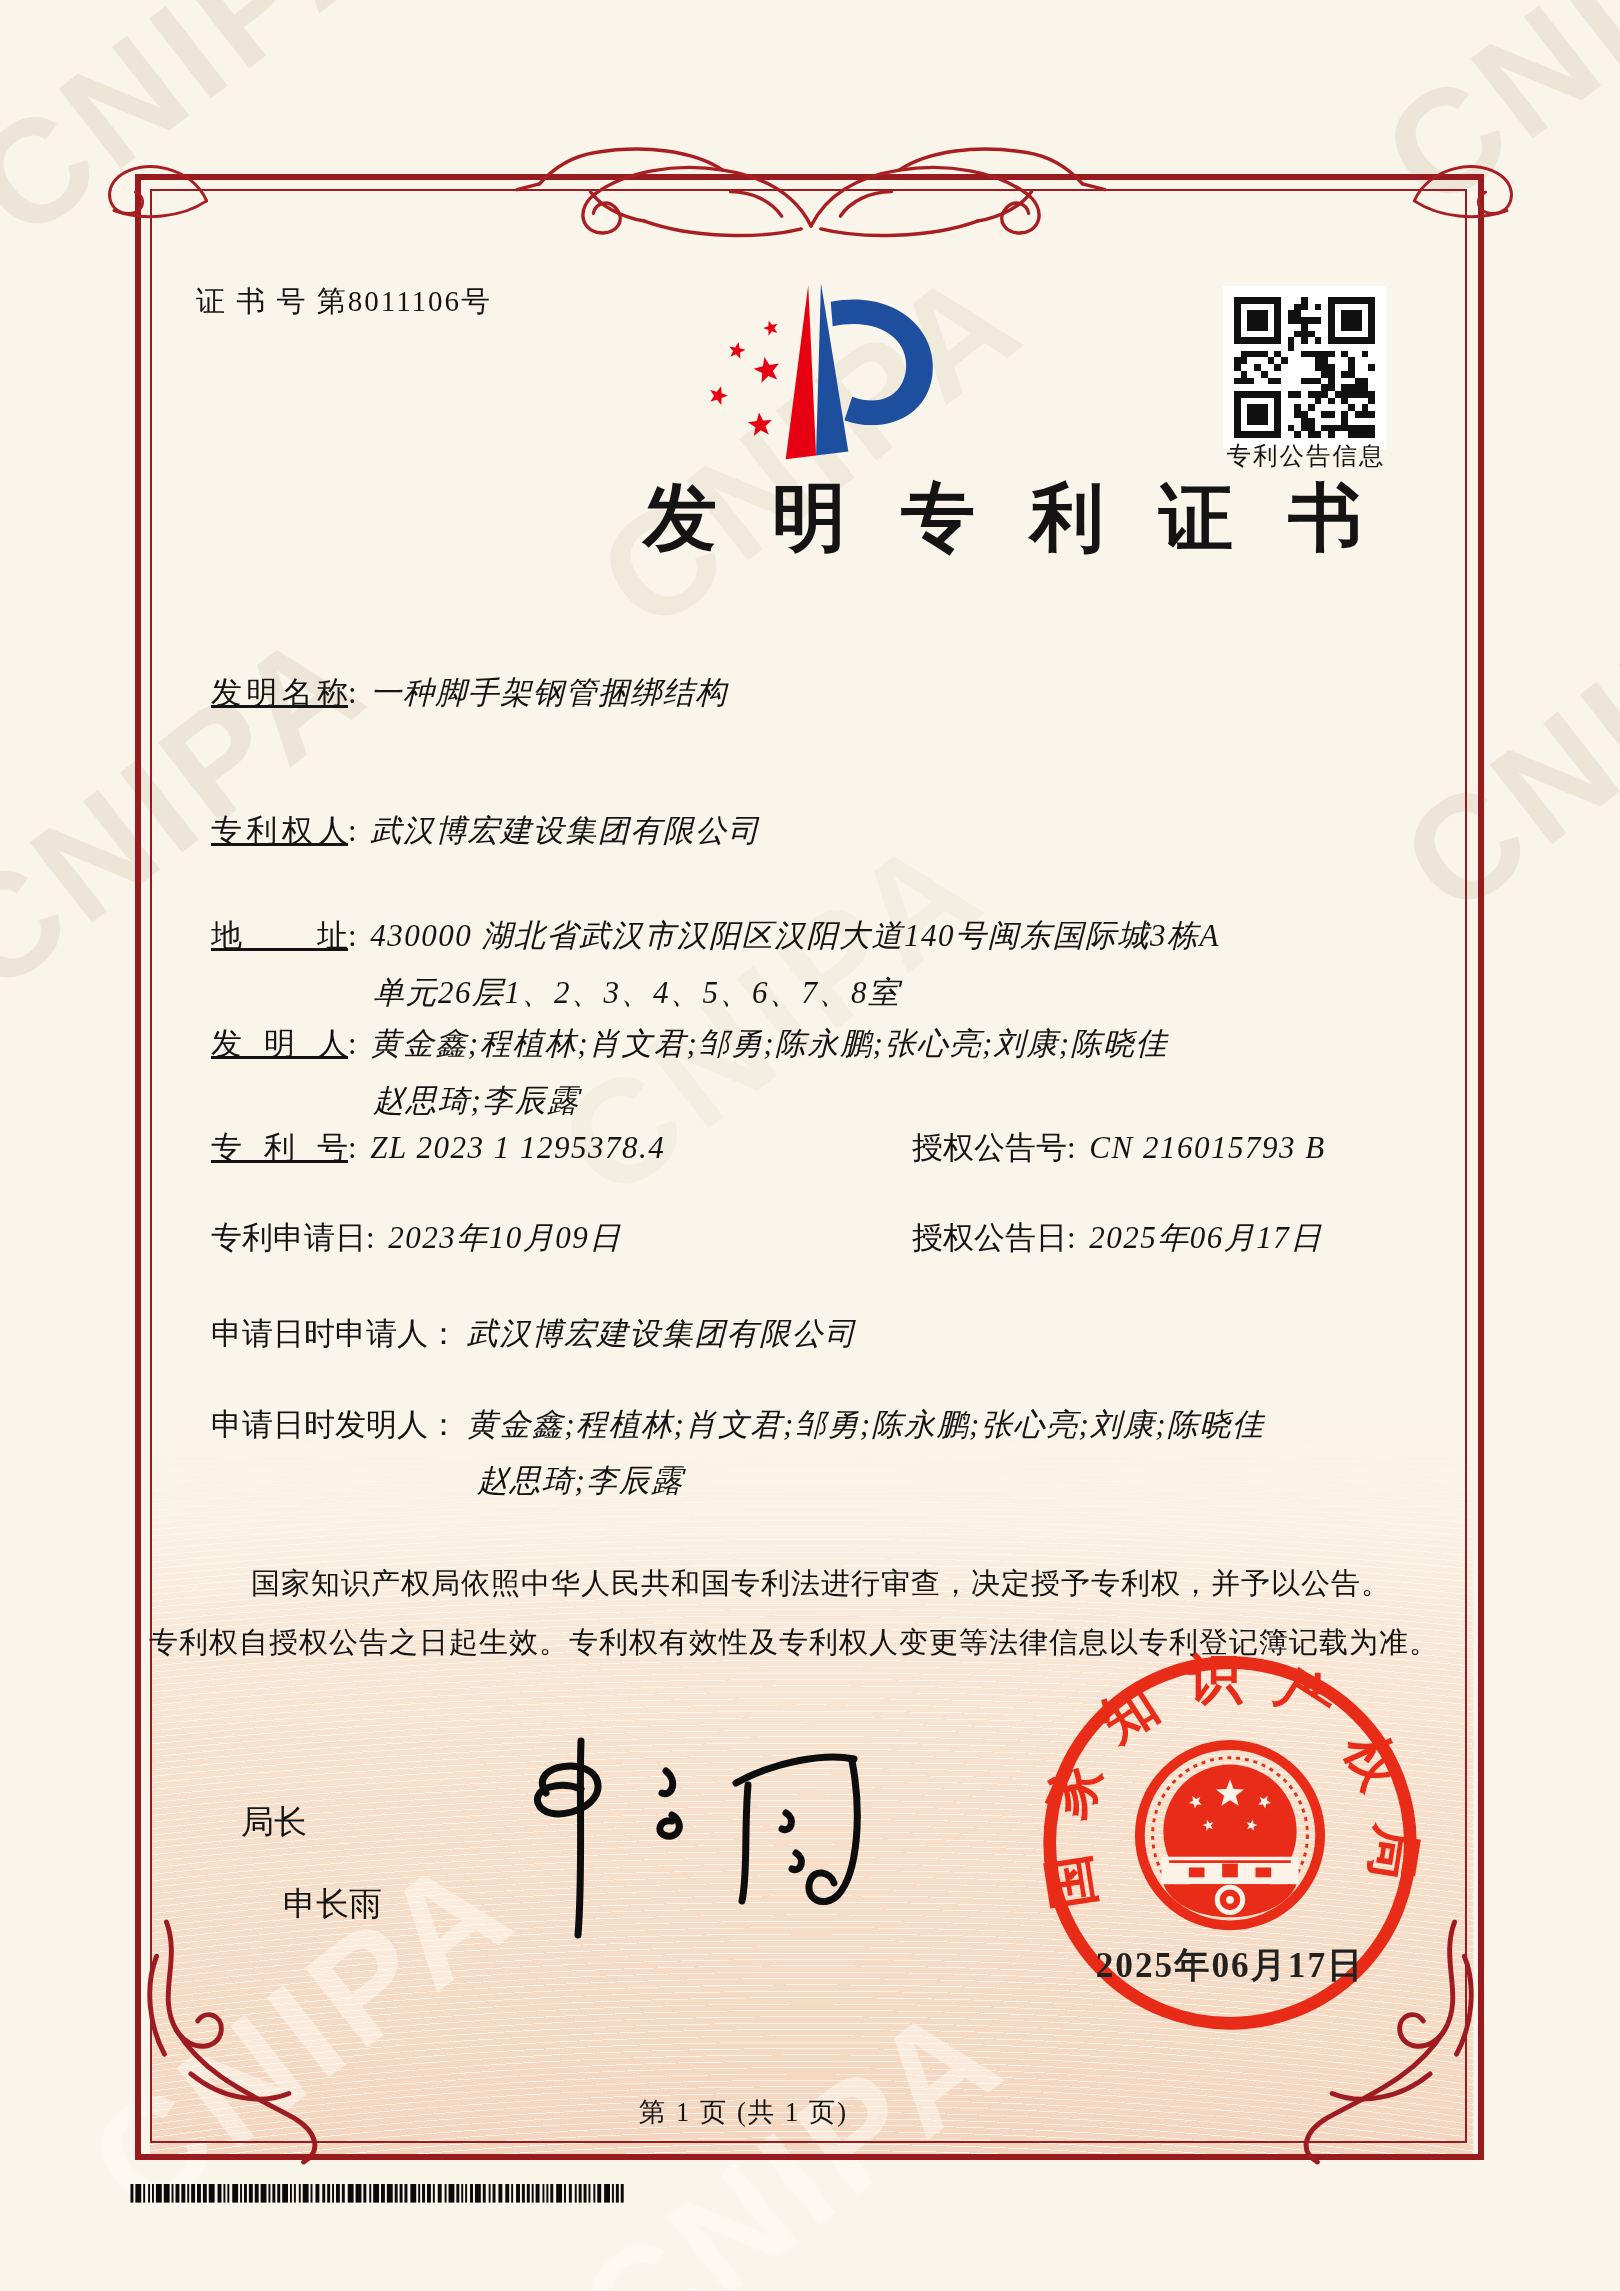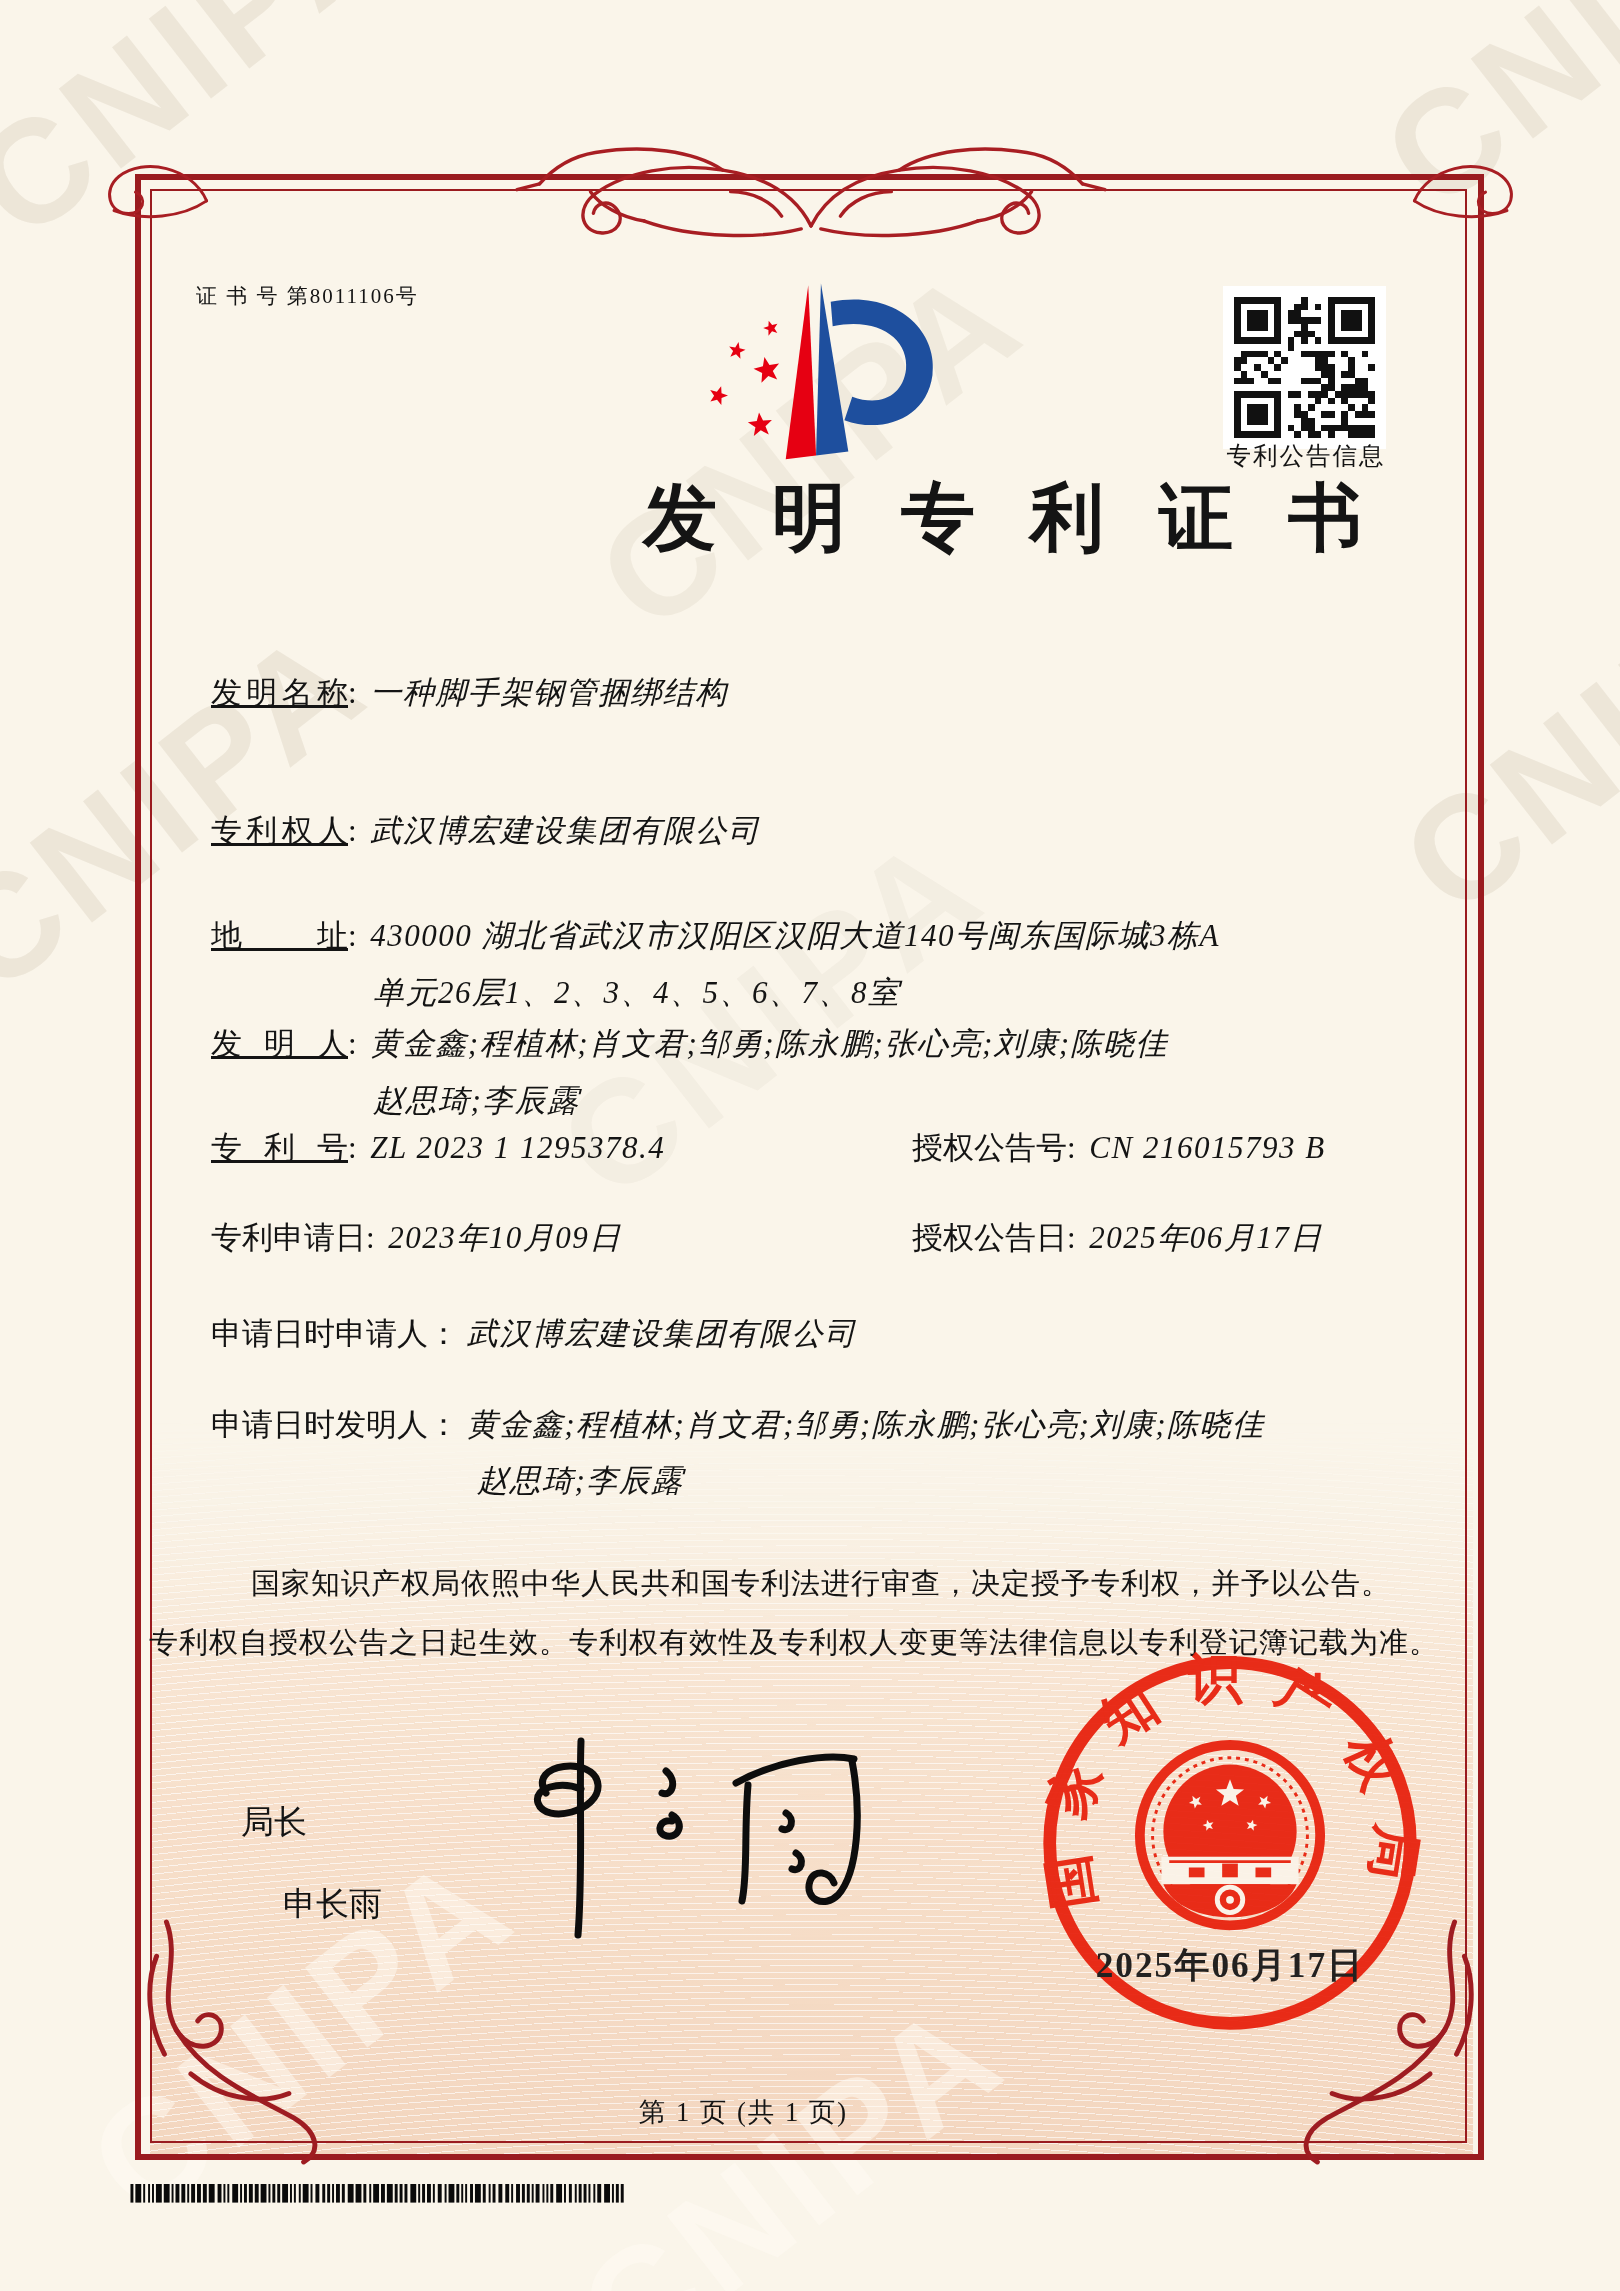--- a/index.html
+++ b/index.html
@@ -26,21 +26,21 @@
   .wm6{left:529px;top:931px;color:rgba(190,178,155,.10);}
   .wm7{left:59px;top:1950px;} .wm8{left:549px;top:2098px;}
 
   
   .frame-outer{position:absolute;left:135px;top:174px;width:1337px;height:1974px;
     border:6.9px solid #9a1b1f;z-index:3;}
   .frame-inner{position:absolute;left:150px;top:189px;width:1313px;height:1950px;
     border:2.9px solid #9a1b1f;z-index:3;}
   svg.orn{position:absolute;z-index:4;overflow:visible;}
 
-  .cert-no{position:absolute;left:196px;top:282px;font-size:21px;letter-spacing:2px;z-index:5;text-align:right;}
+  .cert-no{position:absolute;left:196px;top:282px;font-size:29px;letter-spacing:2px;z-index:5;text-align:right;}
   .title{position:absolute;left:135px;top:469px;width:1337px;box-sizing:border-box;padding-right:55px;
     text-align:right;font-size:74px;font-weight:700;letter-spacing:55px;z-index:5;}
 
   .qr-panel{position:absolute;left:1223px;top:286px;width:163px;height:163px;background:#fff;z-index:5;}
   #qr{position:absolute;left:1234px;top:297px;width:141px;height:141px;z-index:6;}
   .qr-label{position:absolute;left:1208px;top:439px;width:196px;text-align:center;
     font-size:24.5px;letter-spacing:2px;z-index:5;}
 
   .row{position:absolute;left:211px;font-size:31px;white-space:nowrap;z-index:5;}
   .row.rcol{left:912px;}

